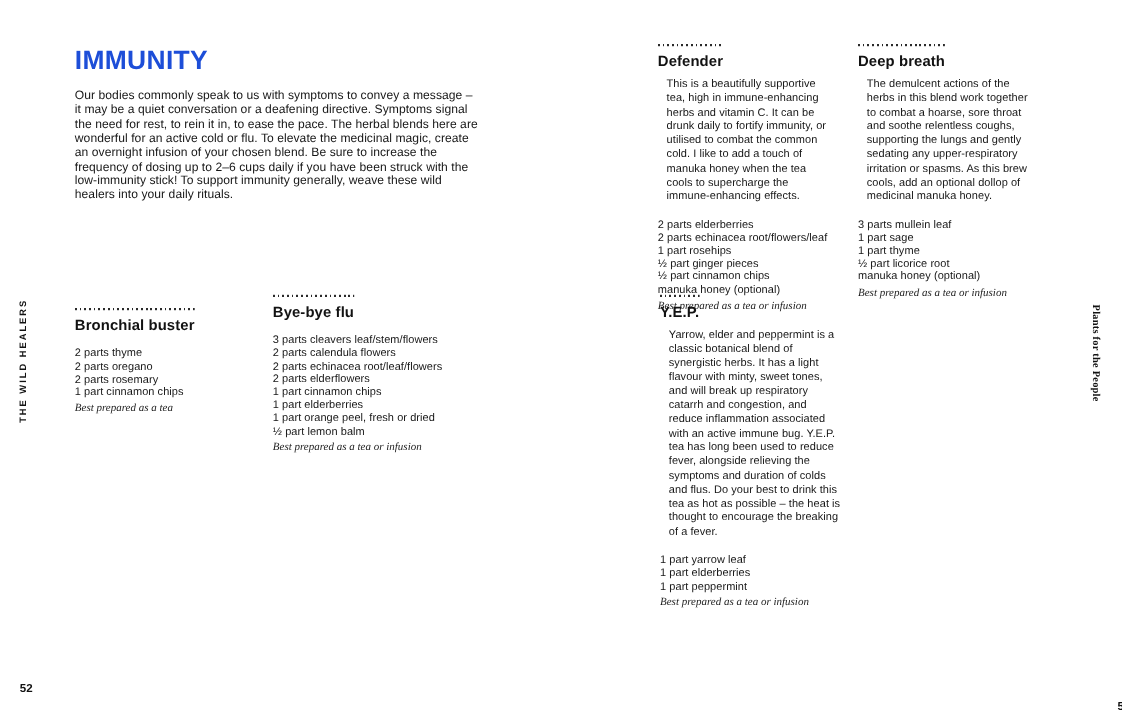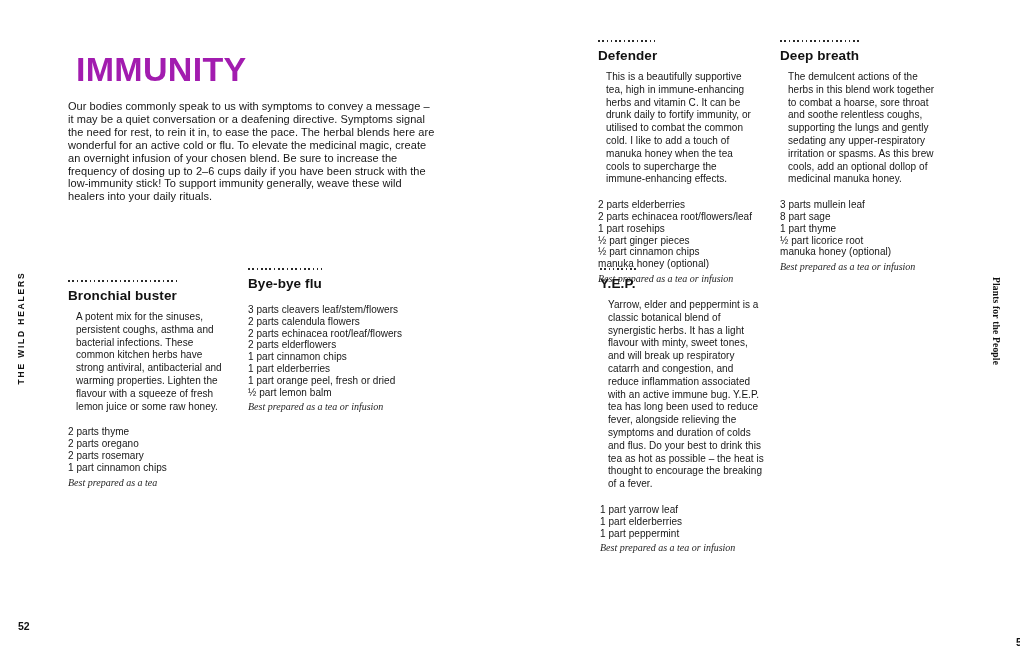--- a/index.html
+++ b/index.html
@@ -7,25 +7,25 @@
     position: relative;
     width: 1020px;
     height: 652px;
     background: #ffffff;
     font-family: "Liberation Sans", sans-serif;
     color: #161616;
     overflow: hidden;
   }
   .title-block { position: absolute; left: 68px; top: 42px; width: 368px; }
   .page-title {
-    font-size: 34px;
+    font-size: 24px;
     font-weight: 800;
     letter-spacing: 0.3px;
-    margin: 8px;
-    color: #a21caf;
+    margin: 0;
+    color: #1d4ed8;
   }
   .intro {
     margin: 11px 0 0;
     font-size: 11px;
     font-weight: 400;
     line-height: 12.9px;
     letter-spacing: 0.05px;
   }
   .recipe { position: absolute; }
   .r-defender  { left: 598px; top: 40px;  width: 165px; }
@@ -124,34 +124,33 @@
   </section>
 
   <section class="recipe r-deep">
     <div class="rhead">
       <div class="dotted-rule"></div>
       <h3 class="recipe-title">Deep breath</h3>
     </div>
     <p class="recipe-body">The demulcent actions of the herbs in this blend work together to combat a hoarse, sore throat and soothe relentless coughs, supporting the lungs and gently sedating any upper-respiratory irritation or spasms. As this brew cools, add an optional dollop of medicinal manuka honey.</p>
     <ul class="ingredients">
         <li>3 parts mullein leaf</li>
-        <li>8 part sage</li>
+        <li>1 part sage</li>
         <li>1 part thyme</li>
         <li>½ part licorice root</li>
         <li>manuka honey (optional)</li>
       </ul>
     <p class="note">Best prepared as a tea or infusion</p>
   </section>
 
   <section class="recipe r-bronchial">
     <div class="rhead">
       <div class="dotted-rule"></div>
       <h3 class="recipe-title">Bronchial buster</h3>
     </div>
-    <p class="recipe-body">A potent mix for the sinuses, persistent coughs, asthma and bacterial infections. These common kitchen herbs have strong antiviral, antibacterial and warming properties. Lighten the flavour with a squeeze of fresh lemon juice or some raw honey.</p>
     <ul class="ingredients">
         <li>2 parts thyme</li>
         <li>2 parts oregano</li>
         <li>2 parts rosemary</li>
         <li>1 part cinnamon chips</li>
       </ul>
     <p class="note">Best prepared as a tea</p>
   </section>
 
   <section class="recipe r-byebye">

